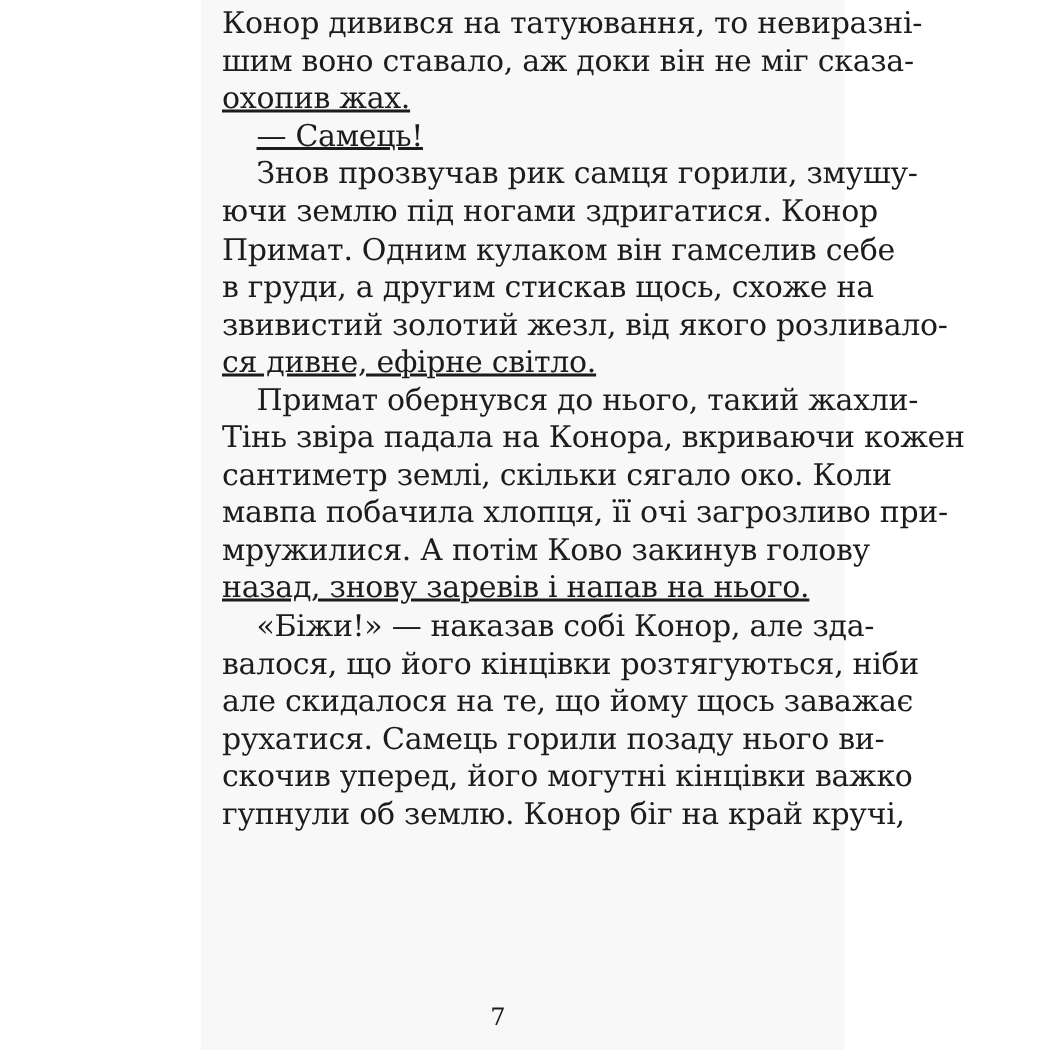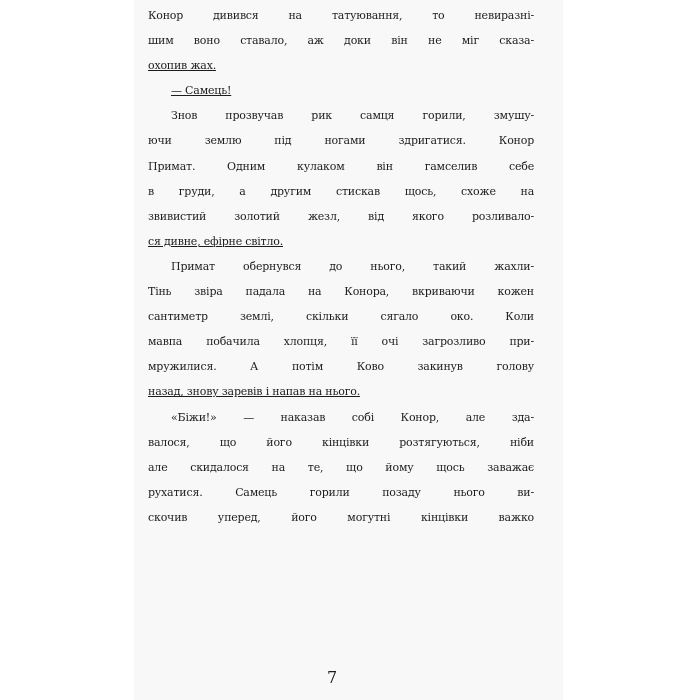--- a/index.html
+++ b/index.html
@@ -17,21 +17,21 @@
       width: 429px;
       height: 700px;
       background: #f8f8f8;
     }
     .text-block {
       position: absolute;
       left: 14px;
       top: 3px;
       width: 386px;
       font-family: "DejaVu Serif", "Liberation Serif", serif;
-      font-size: 11px;
+      font-size: 20px;
       line-height: 25.1px;
       color: #1c1c1c;
     }
     .line {
       display: block;
       white-space: nowrap;
       text-align: justify;
       text-align-last: justify;
       height: 25.1px;
       letter-spacing: -0.2px;
@@ -78,16 +78,17 @@
     <span class="line">сантиметр землі, скільки сягало око. Коли</span>
     <span class="line">мавпа побачила хлопця, її очі загрозливо при-</span>
     <span class="line">мружилися. А потім Ково закинув голову</span>
     <span class="line last">назад, знову заревів і напав на нього.</span>
 
     <span class="line indent">«Біжи!» — наказав собі Конор, але зда-</span>
     <span class="line">валося, що його кінцівки розтягуються, ніби</span>
     <span class="line">але скидалося на те, що йому щось заважає</span>
     <span class="line">рухатися. Самець горили позаду нього ви-</span>
     <span class="line">скочив уперед, його могутні кінцівки важко</span>
+    <span class="line">гупнули об землю. Конор біг на край кручі,</span>
   </div>
 
   <div class="page-number">7</div>
 </div>
 
 </body></html>

